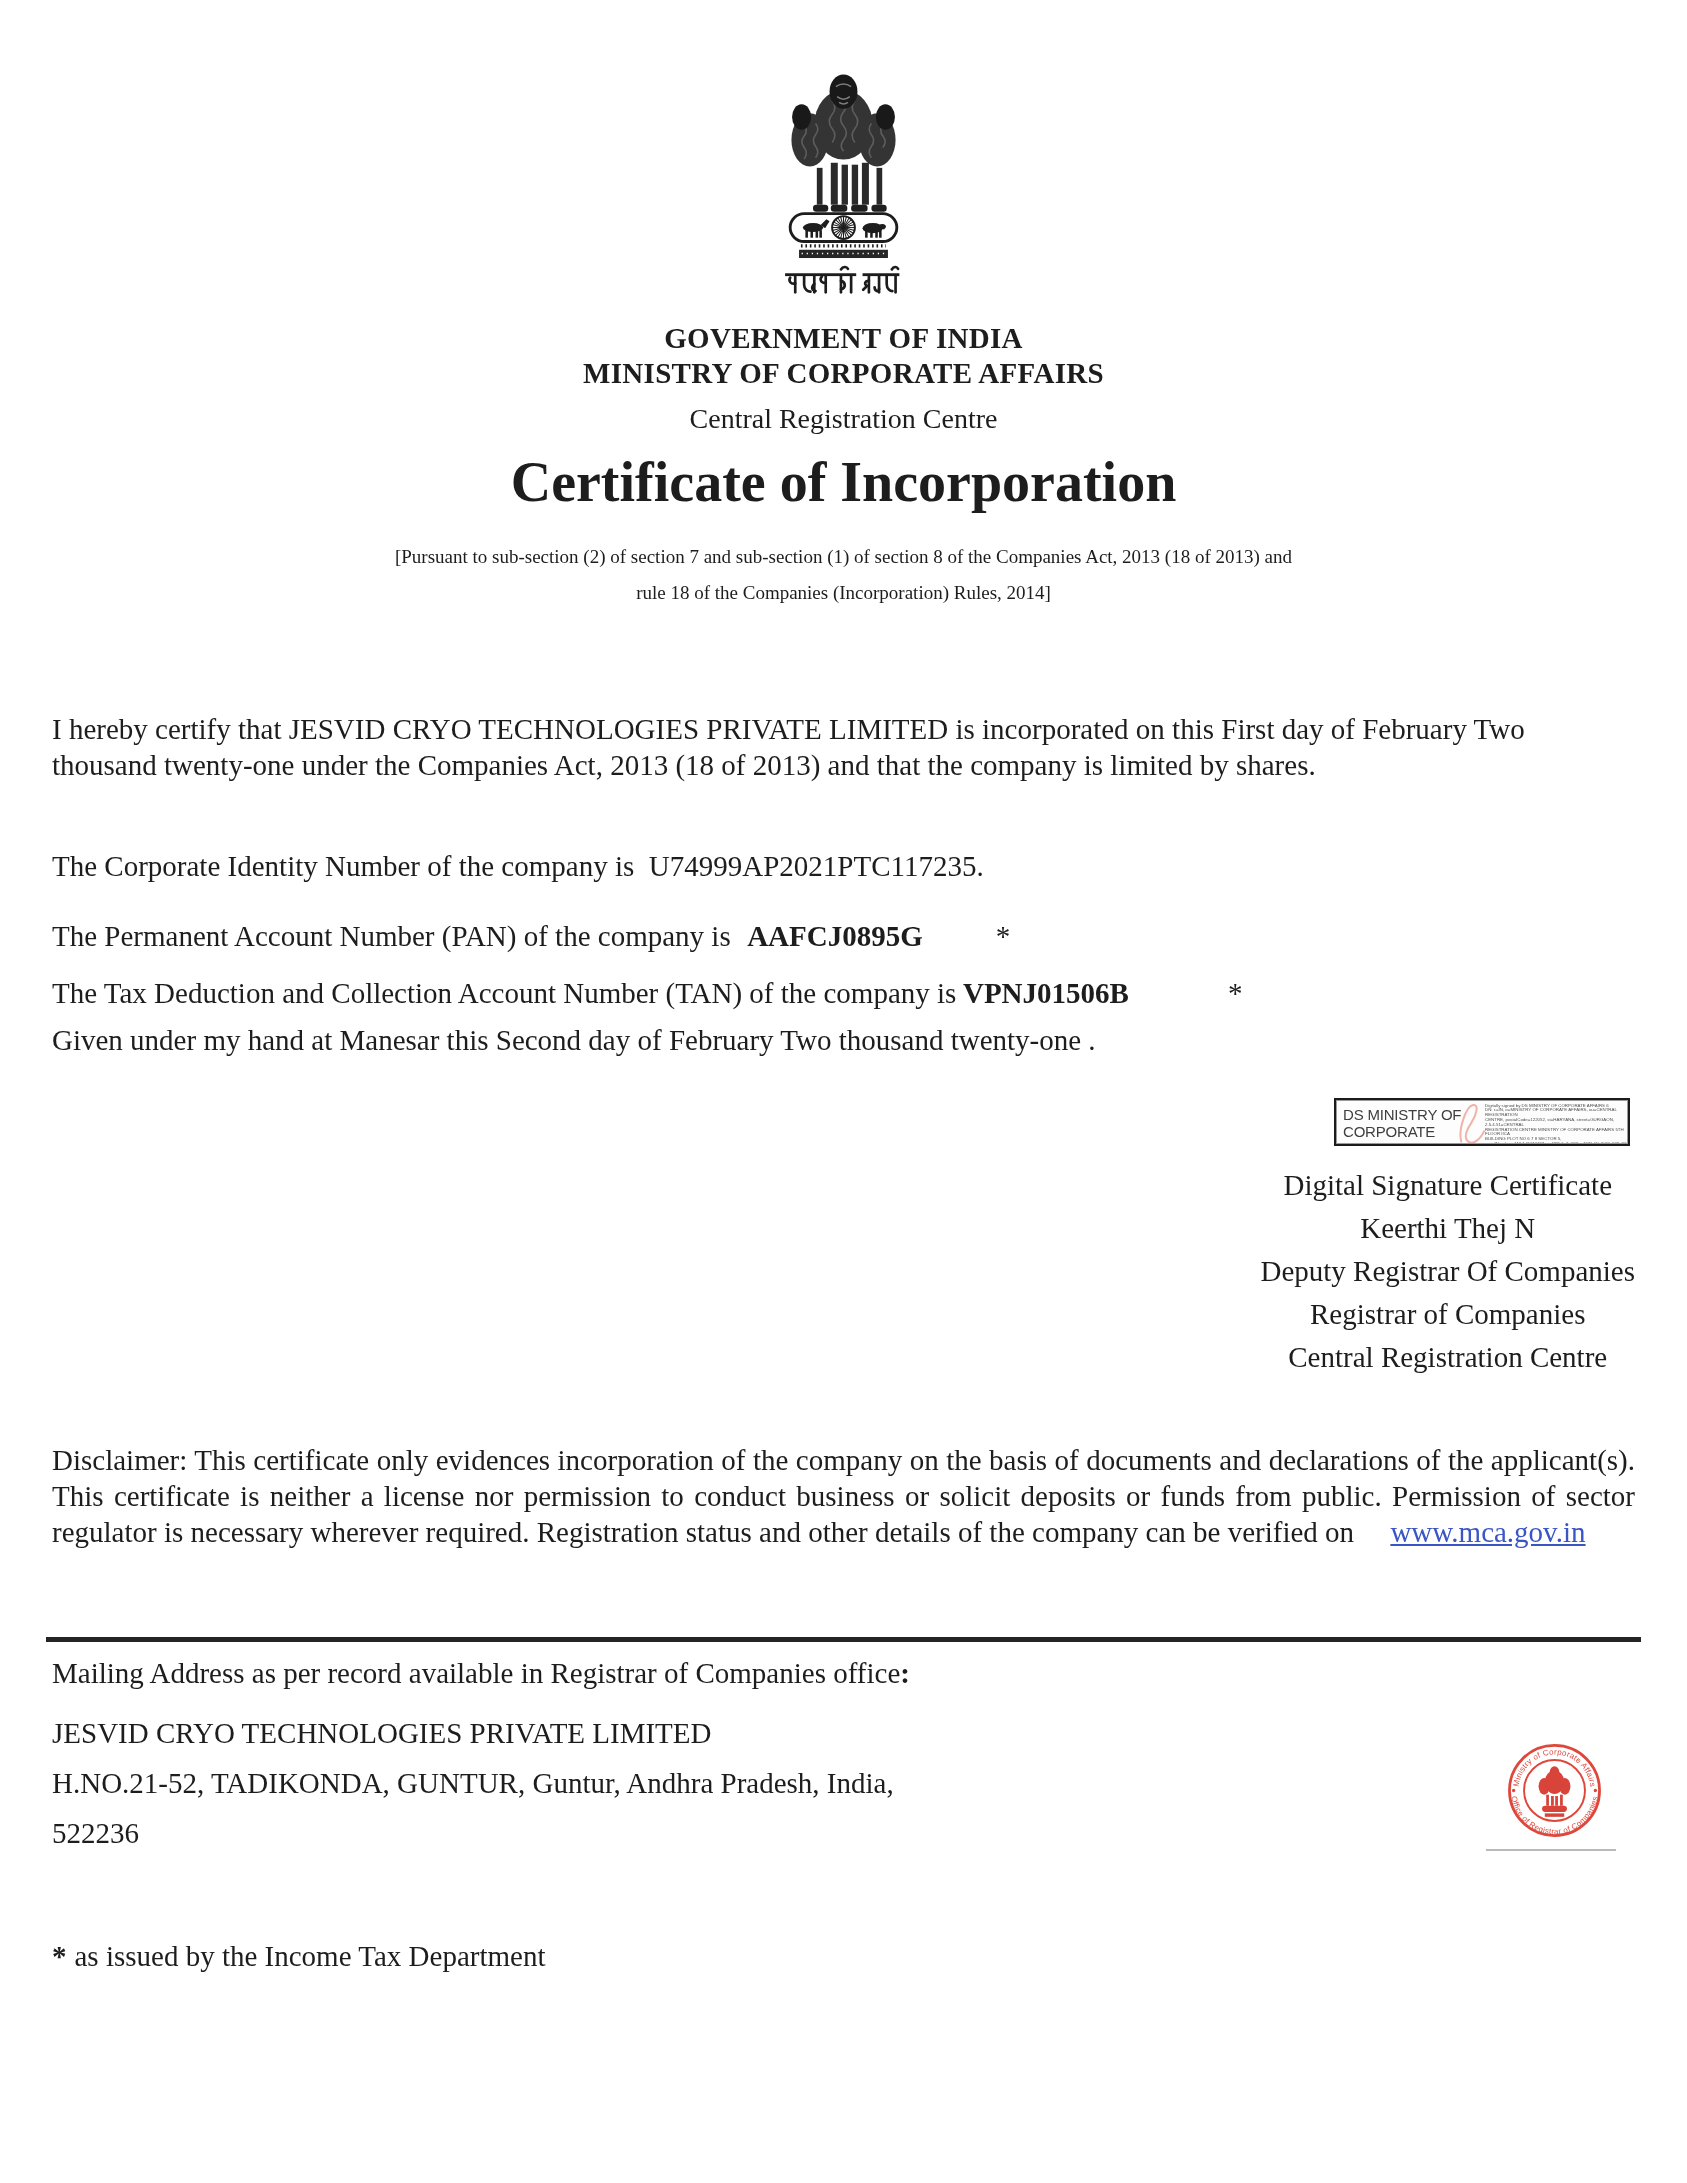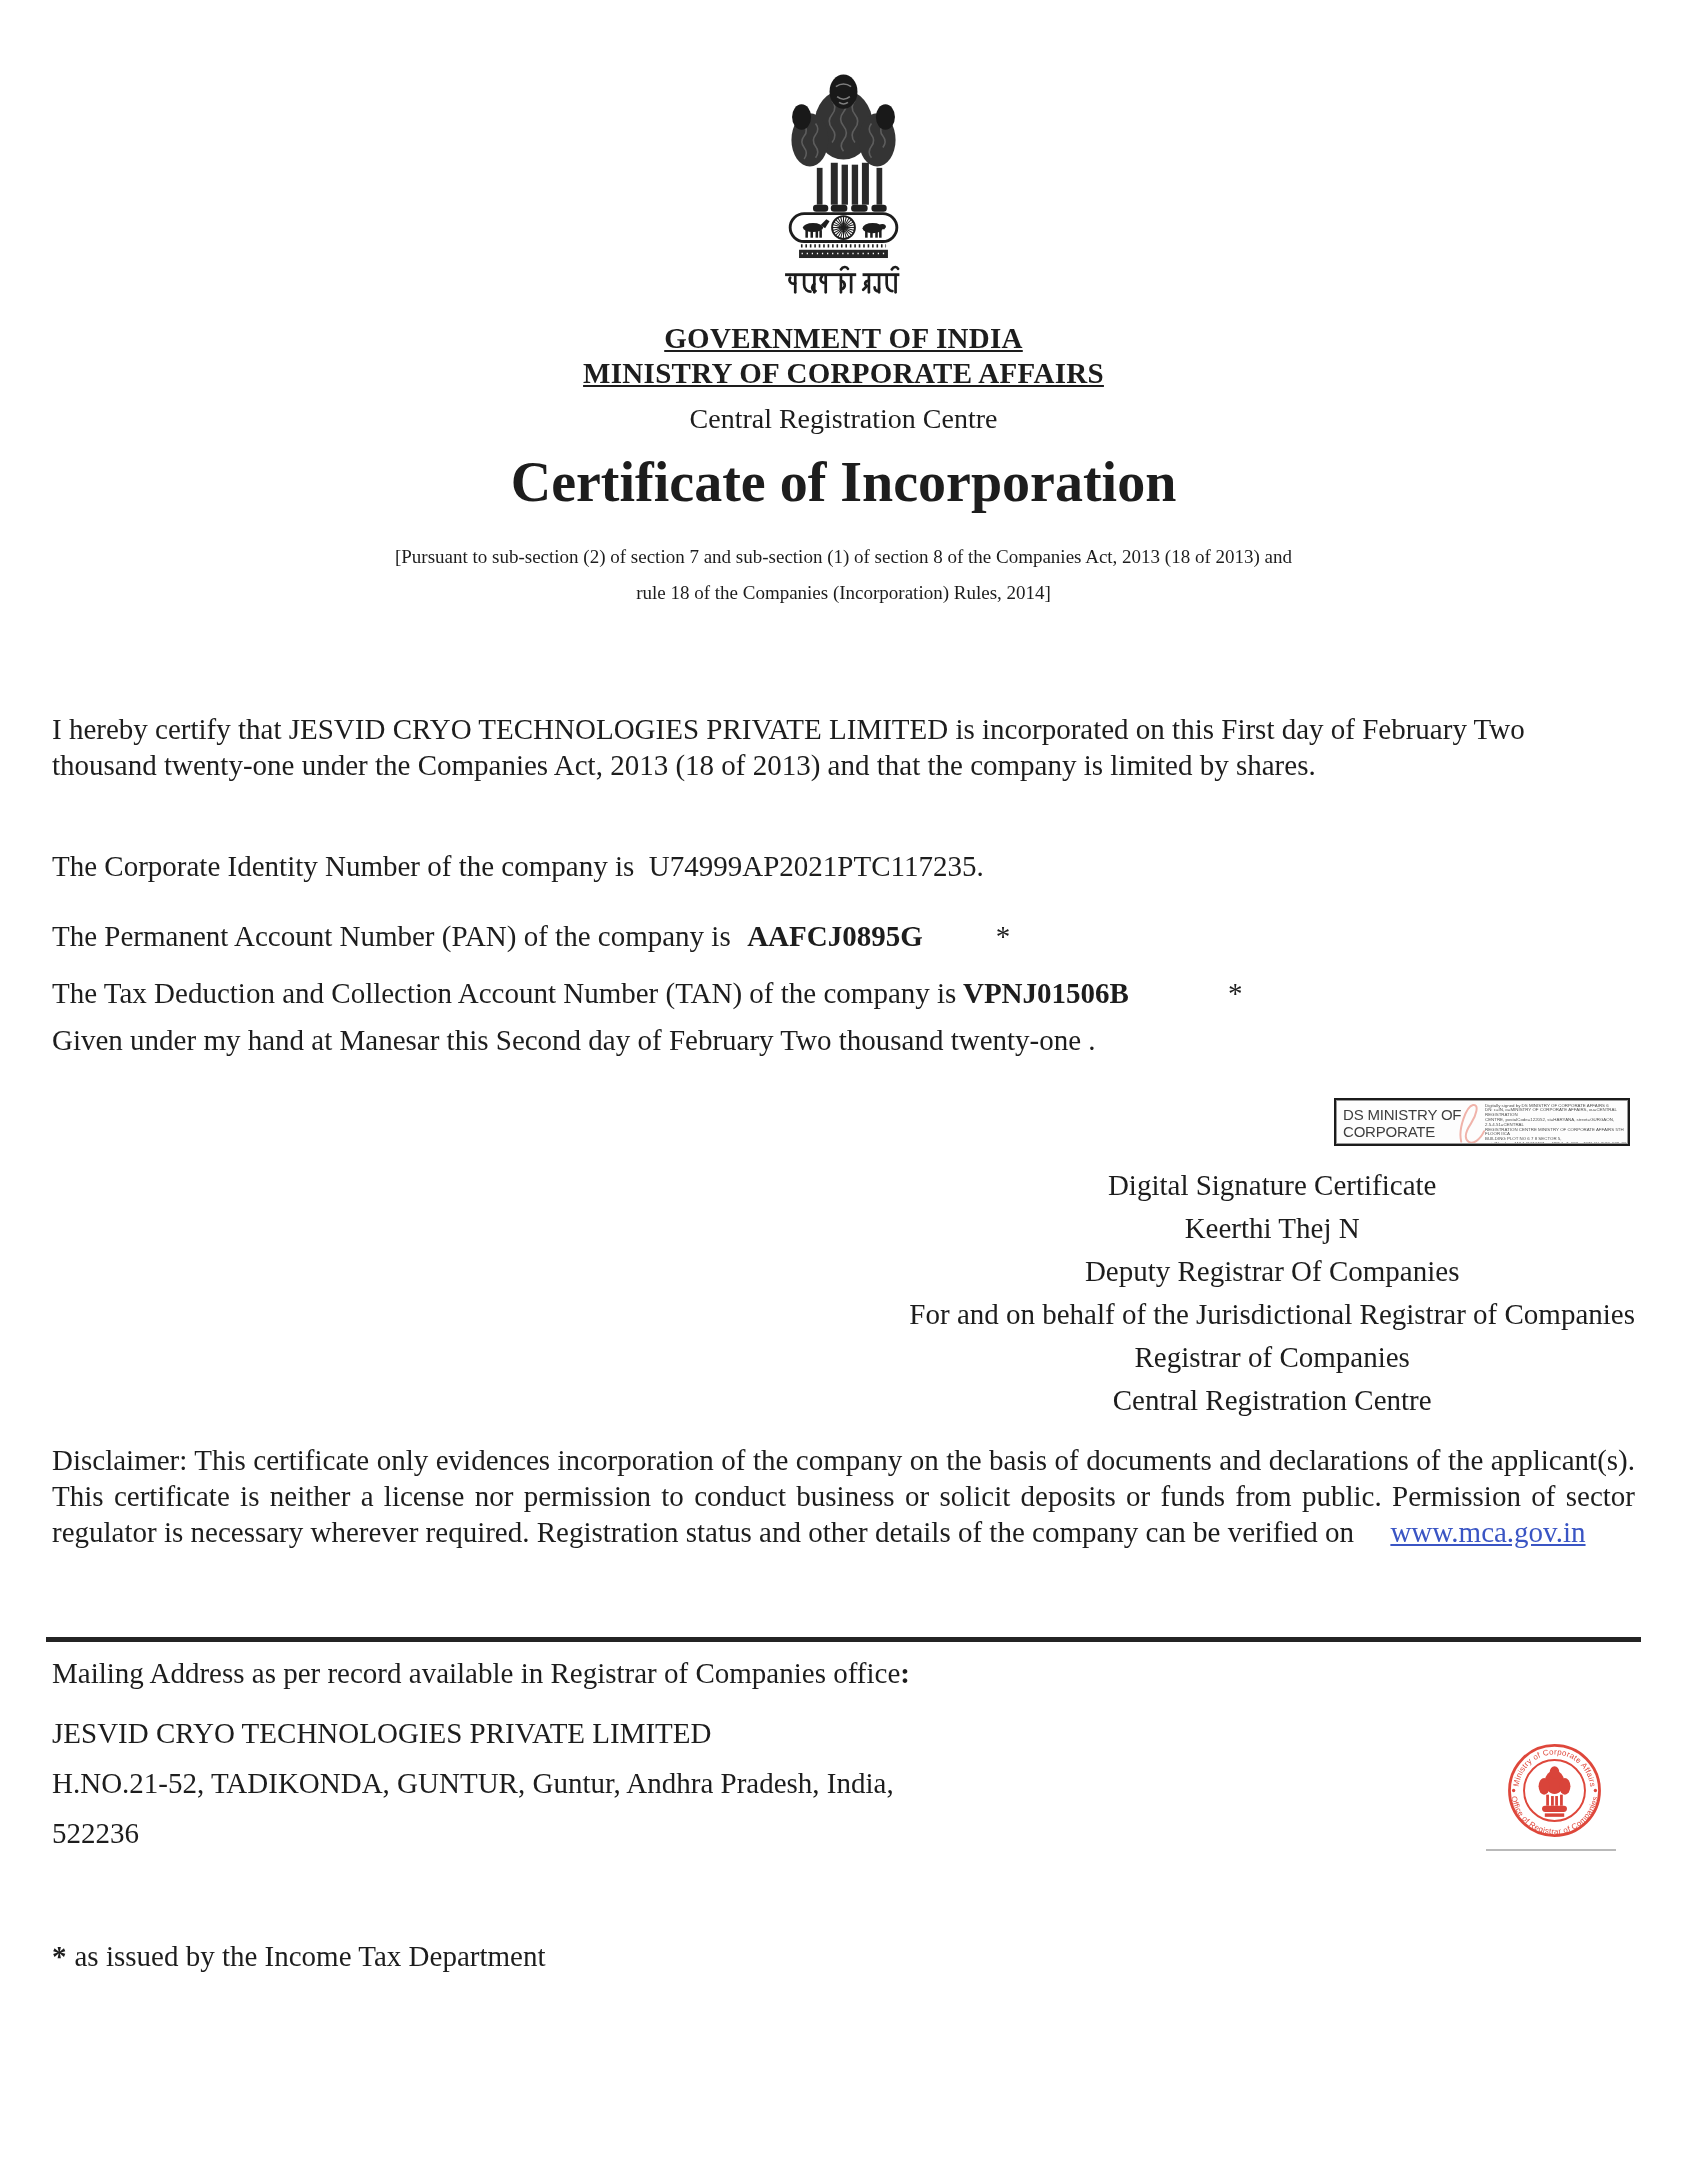--- a/index.html
+++ b/index.html
@@ -183,21 +183,21 @@
           <path d="M156 324 v26"></path>
             <path d="M149 342 c0 6 7 9 7 2"></path>
           <path d="M168 324 v13 c0 8 6 11 9 11"></path>
           <path d="M182 324 v26"></path>
             <path d="M176 314 c3 -5 8 -5 10 -1"></path>
         </g>
       </g>
     </svg>
   </div>
 
-  <div class="abs ctr hdr-bold" style="top:321px;text-decoration:underline;">
+  <div class="abs ctr hdr-bold" style="top:321px;">
     <div>GOVERNMENT OF INDIA</div>
     <div>MINISTRY OF CORPORATE AFFAIRS</div>
   </div>
   <div class="abs ctr crc" style="top:402px;">Central Registration Centre</div>
 
   <div class="abs ctr doc-title" style="top:450px;">Certificate of Incorporation</div>
 
   <div class="abs ctr pursuant" style="top:539px;">[Pursuant to sub-section (2) of section 7 and sub-section (1) of section 8 of the Companies Act, 2013 (18 of 2013) and
 rule 18 of the Companies (Incorporation) Rules, 2014]</div>
 
@@ -232,21 +232,20 @@
 cn=DS MINISTRY OF CORPORATE AFFAIRS 6
 Reason: I attest to the accuracy and integrity of this document
 Date: 2021.02.02 00:07:20 +05'30'</div>
     </div>
   </div>
 
   <div class="abs sig-block">
     <div>Digital Signature Certificate</div>
     <div>Keerthi Thej N</div>
     <div>Deputy Registrar Of Companies</div>
-    <div>For and on behalf of the Jurisdictional Registrar of Companies</div>
     <div>Registrar of Companies</div>
     <div>Central Registration Centre</div>
   </div>
 
   <div class="abs full disclaimer">
     <span>Disclaimer: This certificate only evidences incorporation of the company on the basis of documents and declarations of the applicant(s). This certificate is neither a license nor permission to conduct business or solicit deposits or funds from public. Permission of sector regulator is necessary wherever required. Registration status and other details of the company can be verified on </span><a class="mca-link">www.mca.gov.in</a>
   </div>
 
   <div class="abs rule"></div>
 

